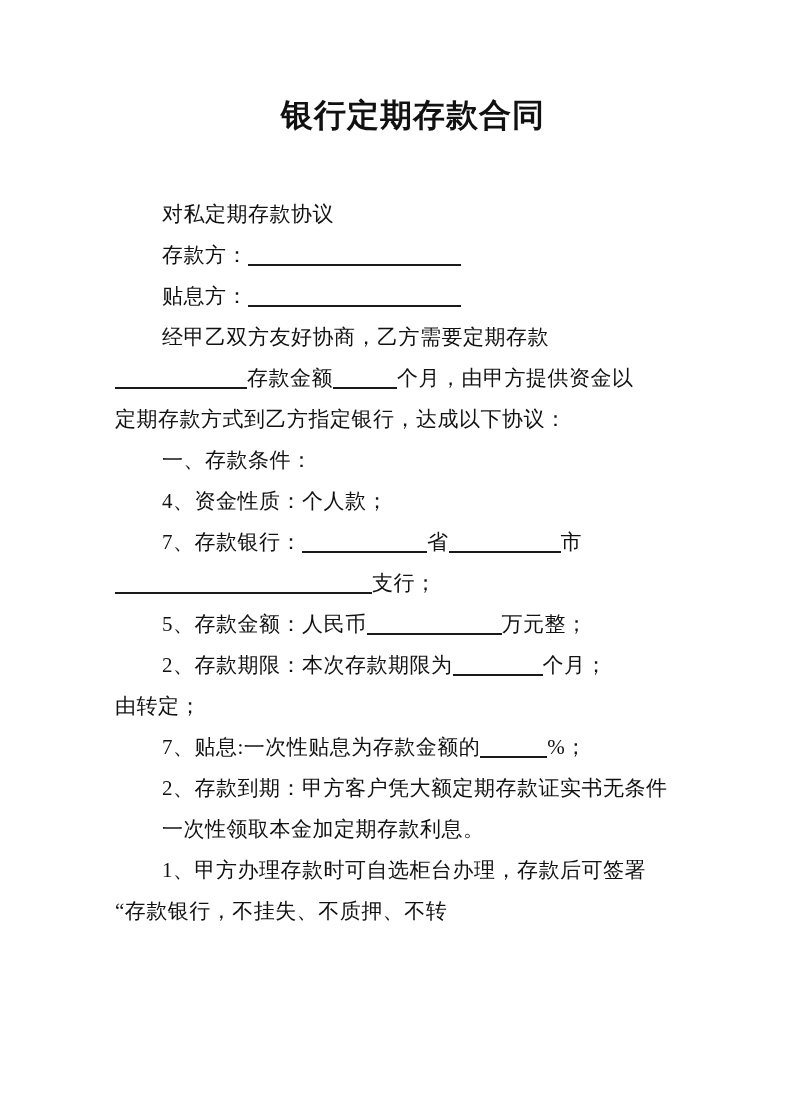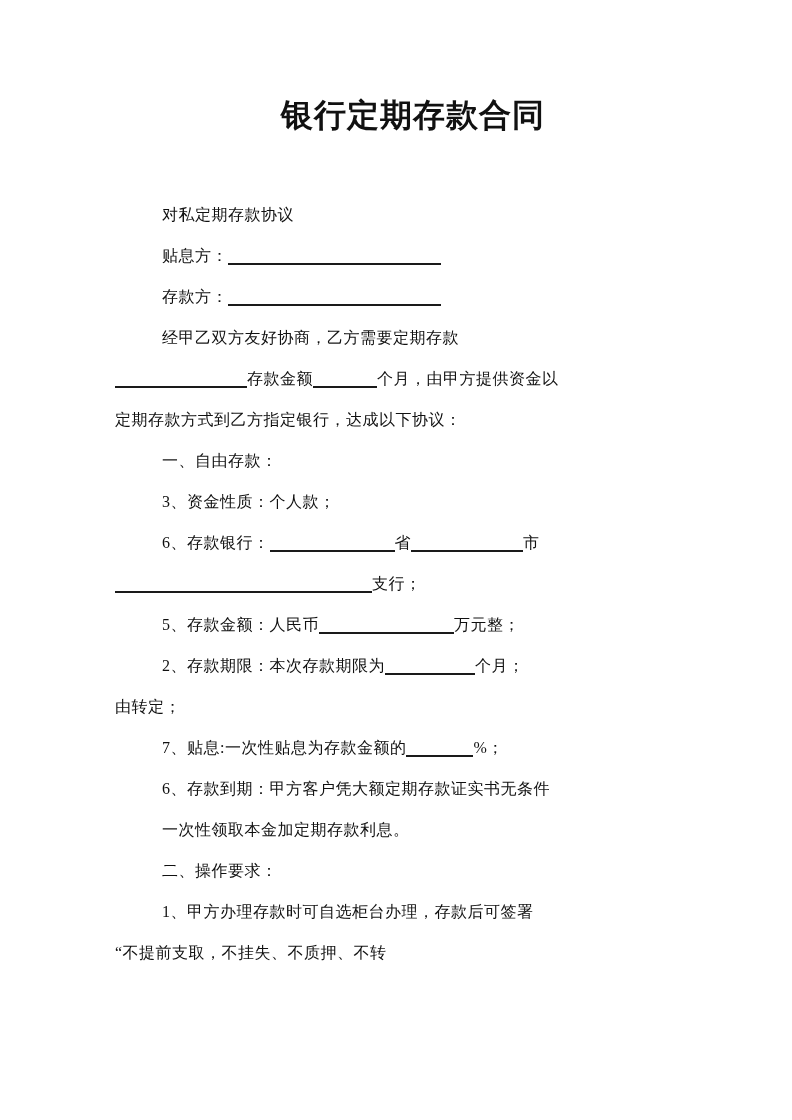--- a/index.html
+++ b/index.html
@@ -30,21 +30,21 @@
   }
   .doc-body {
     position: absolute;
     top: 194px;
     left: 115px;
     width: 562px;
   }
   .doc-line {
     height: 41px;
     line-height: 41px;
-    font-size: 16px;
+    font-size: 21px;
     letter-spacing: 0.5px;
     white-space: nowrap;
   }
   .doc-line.indent {
     padding-left: 47px;
   }
   .blank {
     display: inline-block;
     height: 1em;
     border-bottom: 2px solid #1a1a1a;
@@ -52,32 +52,31 @@
     vertical-align: baseline;
   }
 </style>
 </head>
 <body>
 
 <div class="page">
   <div class="doc-title">银行定期存款合同</div>
   <div class="doc-body" id="doc-body">
       <div class="doc-line indent"><span>对私定期存款协议</span></div>
+      <div class="doc-line indent"><span>存款方：</span><span class="blank" style="width: 213px;"></span></div>
       <div class="doc-line indent"><span>贴息方：</span><span class="blank" style="width: 213px;"></span></div>
-      <div class="doc-line indent"><span>存款方：</span><span class="blank" style="width: 213px;"></span></div>
       <div class="doc-line indent"><span>经甲乙双方友好协商，乙方需要定期存款</span></div>
       <div class="doc-line"><span class="blank" style="width: 132px;"></span><span>存款金额</span><span class="blank" style="width: 64px;"></span><span>个月，由甲方提供资金以</span></div>
       <div class="doc-line"><span>定期存款方式到乙方指定银行，达成以下协议：</span></div>
-      <div class="doc-line indent"><span>一、自由存款：</span></div>
-      <div class="doc-line indent"><span>3、资金性质：个人款；</span></div>
-      <div class="doc-line indent"><span>6、存款银行：</span><span class="blank" style="width: 125px;"></span><span>省</span><span class="blank" style="width: 112px;"></span><span>市</span></div>
+      <div class="doc-line indent"><span>一、存款条件：</span></div>
+      <div class="doc-line indent"><span>4、资金性质：个人款；</span></div>
+      <div class="doc-line indent"><span>7、存款银行：</span><span class="blank" style="width: 125px;"></span><span>省</span><span class="blank" style="width: 112px;"></span><span>市</span></div>
       <div class="doc-line"><span class="blank" style="width: 257px;"></span><span>支行；</span></div>
       <div class="doc-line indent"><span>5、存款金额：人民币</span><span class="blank" style="width: 135px;"></span><span>万元整；</span></div>
       <div class="doc-line indent"><span>2、存款期限：本次存款期限为</span><span class="blank" style="width: 90px;"></span><span>个月；</span></div>
       <div class="doc-line"><span>由转定；</span></div>
       <div class="doc-line indent"><span>7、贴息:一次性贴息为存款金额的</span><span class="blank" style="width: 67px;"></span><span>%；</span></div>
-      <div class="doc-line indent"><span>6、存款到期：甲方客户凭大额定期存款证实书无条件</span></div>
+      <div class="doc-line indent"><span>2、存款到期：甲方客户凭大额定期存款证实书无条件</span></div>
       <div class="doc-line indent"><span>一次性领取本金加定期存款利息。</span></div>
-      <div class="doc-line indent"><span>二、操作要求：</span></div>
       <div class="doc-line indent"><span>1、甲方办理存款时可自选柜台办理，存款后可签署</span></div>
-      <div class="doc-line"><span>“不提前支取，不挂失、不质押、不转</span></div>
+      <div class="doc-line"><span>“存款银行，不挂失、不质押、不转</span></div>
     </div>
 </div>
 
 </body></html>

